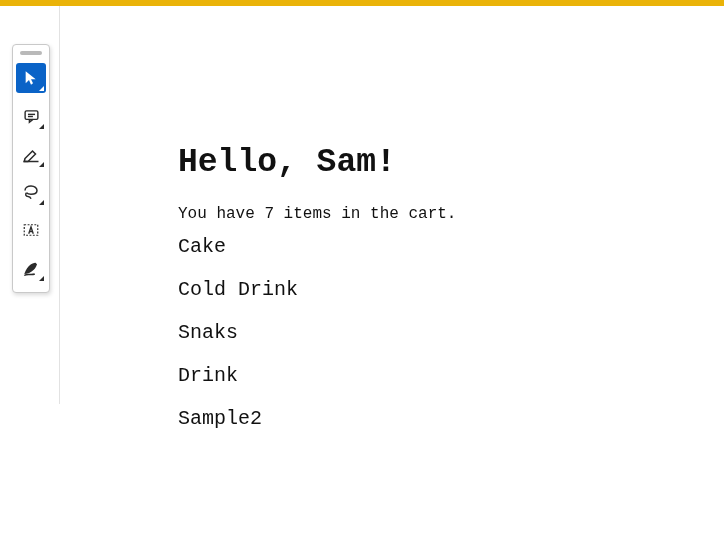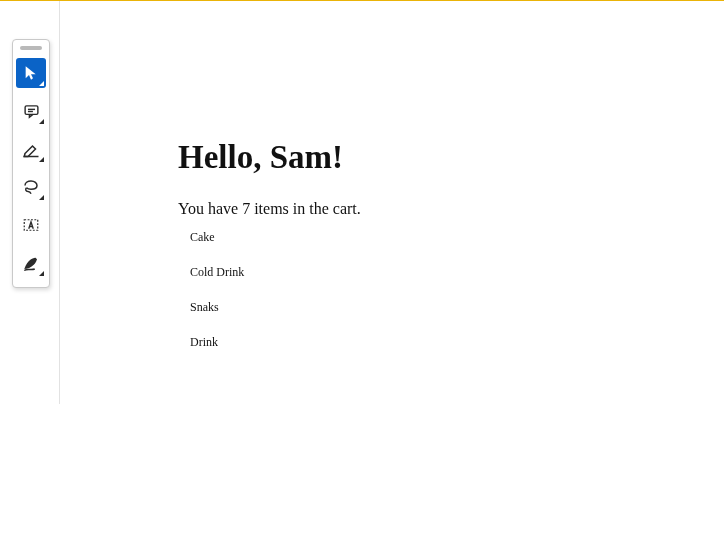--- a/index.html
+++ b/index.html
@@ -6,21 +6,22 @@
   html, body {
     margin: 0; padding: 0;
     width: 724px; height: 557px;
     font-family: "Times New Roman", Times, serif;
     background: #ffffff;
     overflow: hidden;
   }
   .viewport {
     position: relative;
     width: 724px; height: 404px;
-    border-top: 1px solid #eab308;
+    border-top: 6px solid #eab308;
+    font-family: Liberation Mono, monospace;
   }
   .side-divider {
     position: absolute;
     left: 59px; top: 0; bottom: 0;
     width: 1px;
     background: #e2e2e2;
   }
   
   .toolbox {
     position: absolute;
@@ -72,22 +73,22 @@
   .heading {
     font-size: 33px;
     font-weight: bold;
     margin: 0 0 24px 0;
   }
   .subline {
     font-size: 16px;
     margin: 0 0 12px 0;
   }
   .item {
-    font-size: 12px;
-    margin: 0 0 20px 12px;
+    font-size: 20px;
+    margin: 0 0 20px 0;
   }
 </style>
 </head>
 <body>
 
 <div class="viewport">
   <div class="side-divider"></div>
 
   <div class="toolbox">
     <div class="tool-grip"></div>
@@ -153,14 +154,15 @@
     </div>
   </div>
 
   <div class="content">
     <h1 class="heading">Hello, Sam!</h1>
     <p class="subline">You have 7 items in the cart.</p>
     <p class="item">Cake</p>
     <p class="item">Cold Drink</p>
     <p class="item">Snaks</p>
     <p class="item">Drink</p>
+    <p class="item">Sample2</p>
   </div>
 </div>
 
 </body></html>

